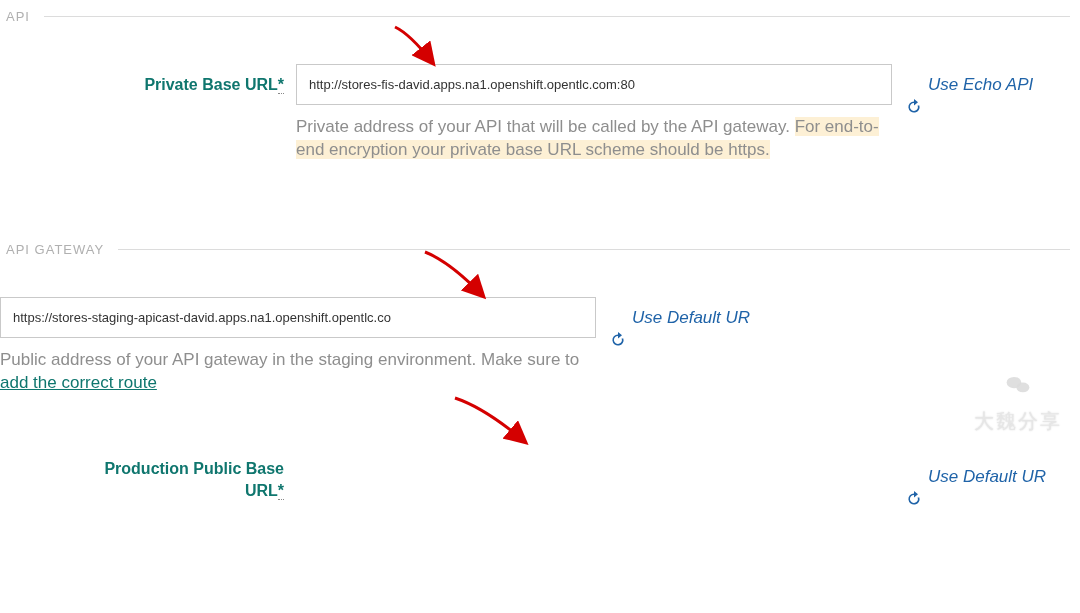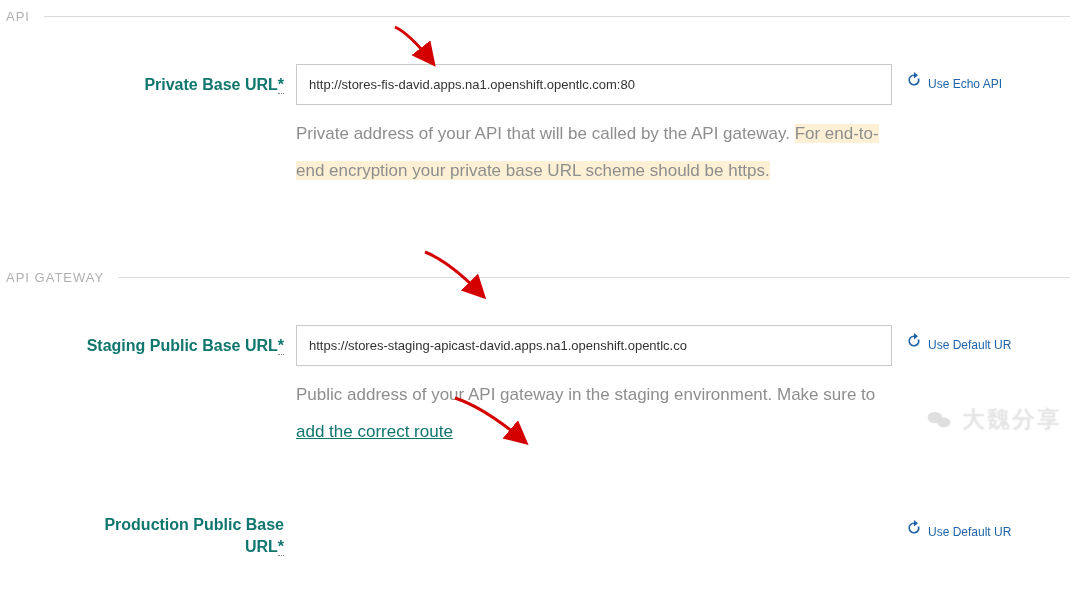--- a/index.html
+++ b/index.html
@@ -77,38 +77,39 @@
     box-sizing: border-box;
     border: 1px solid #c9c9c9;
     font-size: 13px;
     padding: 0 12px;
     color: #333;
     font-family: inherit;
   }
 
   .link-btn {
     color: #1f63a8;
-    font-size: 12px;
+    font-size: 17px;
     line-height: 41px;
     white-space: nowrap;
     display: inline-flex;
-    align-items: flex-start;
+    align-items: flex-end;
     gap: 6px;
     cursor: pointer;
     height: 41px;
+    font-style: italic;
   }
   .link-btn .reload-icon {
     display:inline-block;
     width:16px; height:16px;
   }
 
   .helptext {
     color: #8e8e8e;
     font-size: 17px;
-    line-height: 37px;
+    line-height: 23px;
     padding-top: 10px;
   }
   .helptext .hl {
     background: #fdf0d5;
   }
   .helptext a {
     color: #8e8e8e;
     text-decoration: underline;
   }
   .helptext a.route {
@@ -128,25 +129,26 @@
 
   
   .watermark {
     position: absolute;
     right: 18px;
     bottom: 8px;
     display: flex;
     align-items: center;
     gap: 10px;
     color: rgba(230,230,230,0.95);
-    font-size: 23px;
+    font-size: 20px;
     letter-spacing: 2px;
     text-shadow: 0 0 2px rgba(0,0,0,0.15);
     user-select: none;
     pointer-events: none;
+    flex-direction: column;
   }
   .watermark .wm-icon {
     width: 26px; height: 26px;
   }
 </style>
 </head>
 <body>
 
 <div class="page">
 
@@ -182,23 +184,20 @@
   <div style="height:76px"></div>
 
   <div class="section-heading">
     <span class="label">API GATEWAY</span>
     <span class="rule"></span>
   </div>
 
   <div class="gap-after-heading"></div>
 
   <div class="field">
-    <div class="label-col align-input">
-      <span>Staging Public Base URL</span><span class="req">*</span>
-    </div>
     <div class="control-col">
       <input type="text" class="text-input" value="https://stores-staging-apicast-david.apps.na1.openshift.opentlc.co" style="">
       <div class="helptext">
         <span>Public address of your API gateway in the staging environment. Make sure to </span><a class="route">add the correct route</a>
       </div>
     </div>
     <div class="aux-col">
       <span class="link-btn">
         <span class="reload-icon">
           <svg viewBox="0 0 20 20" width="16" height="16">

